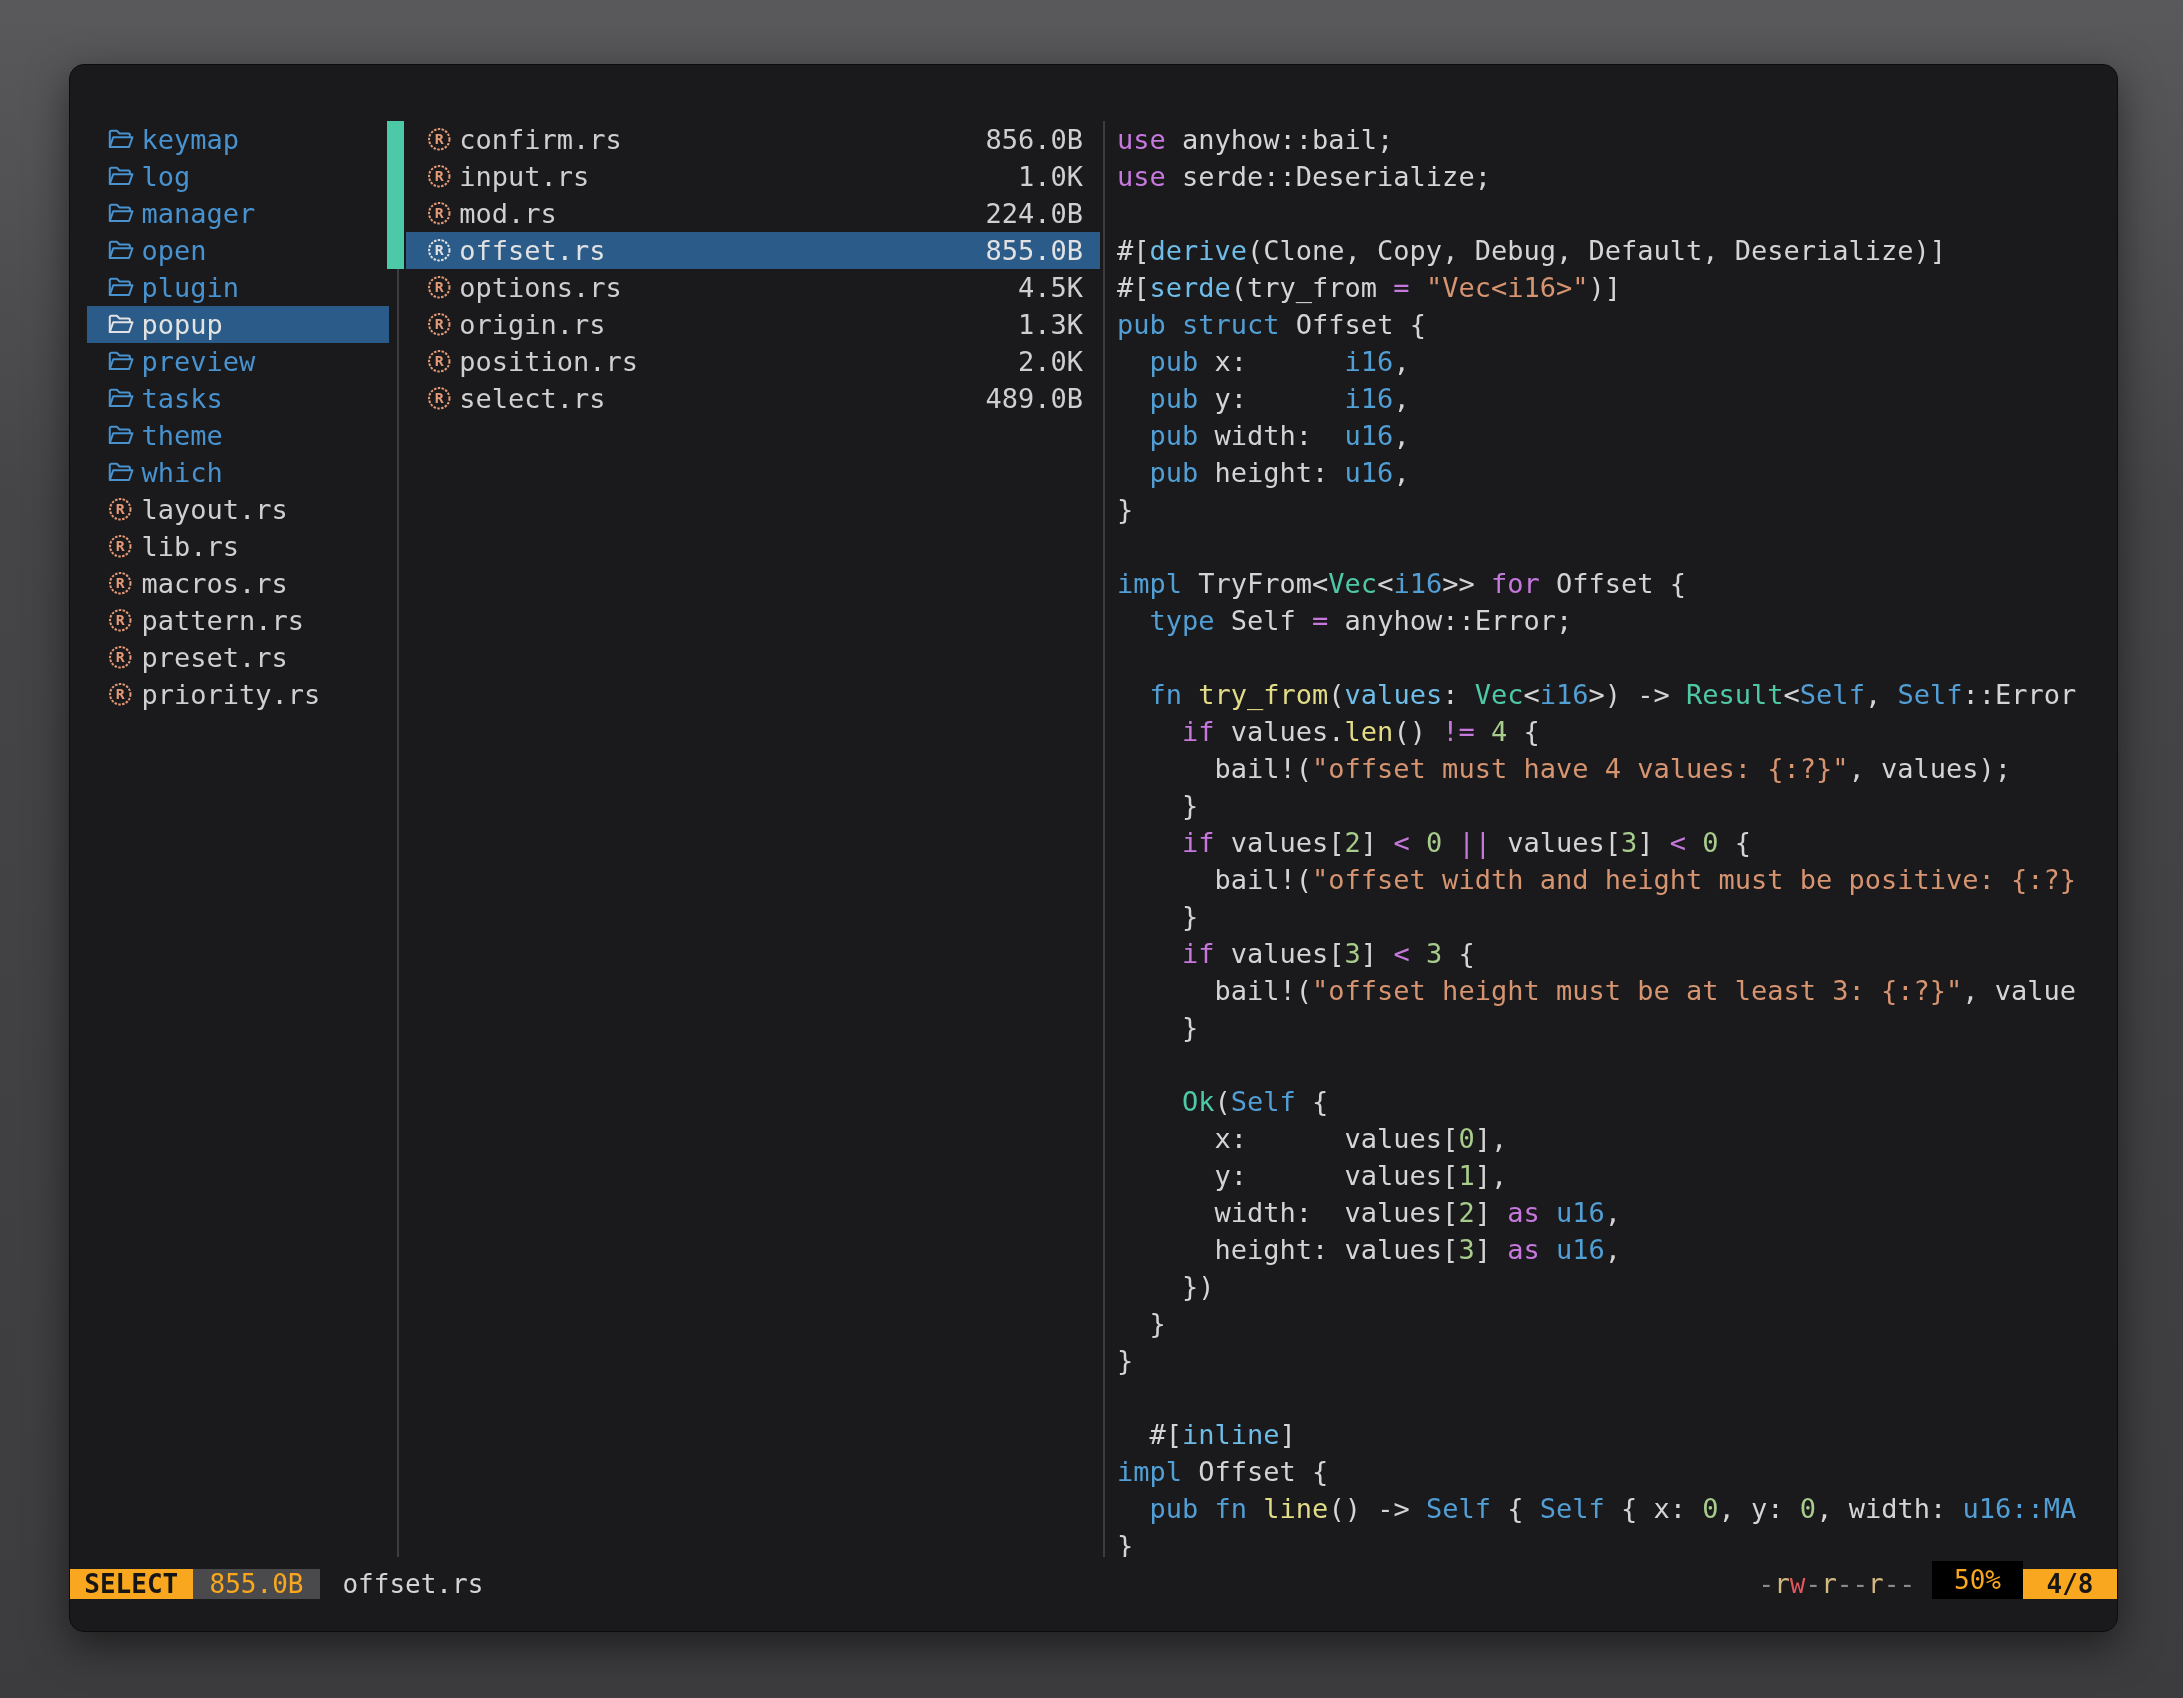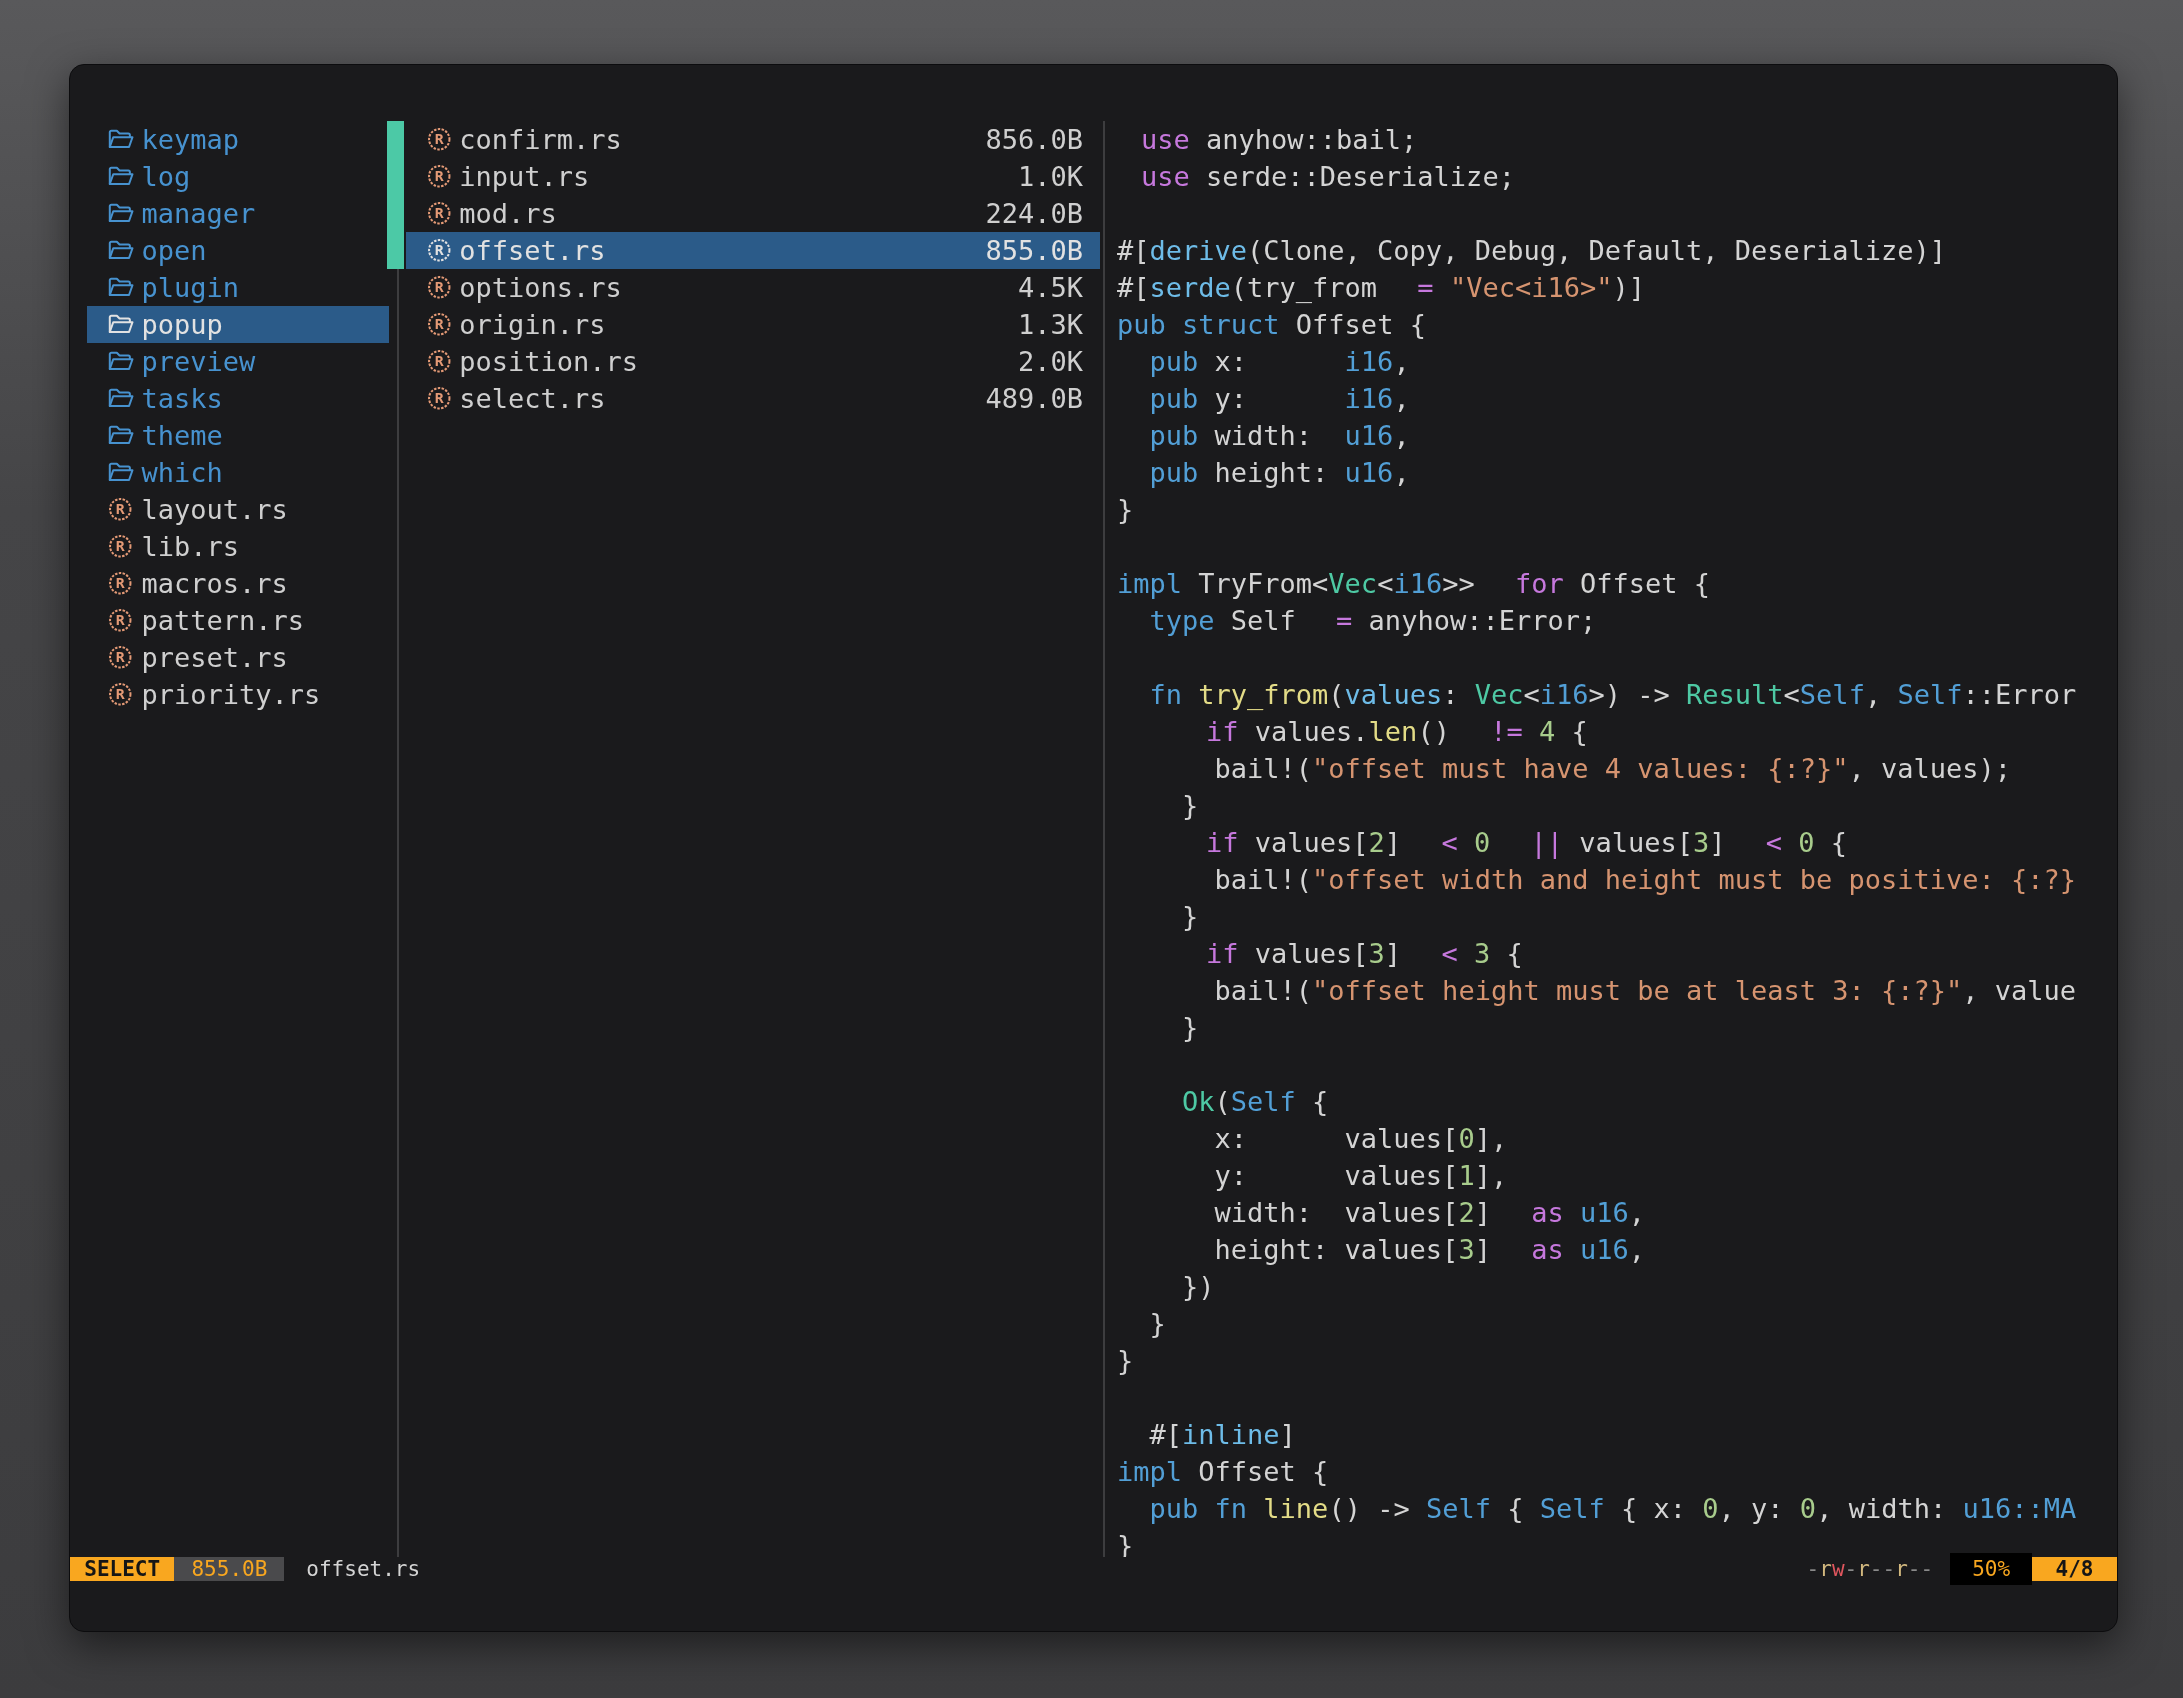--- a/index.html
+++ b/index.html
@@ -33,26 +33,26 @@
   .sel .file-label,.sel .dir-label,.sel .icon{color:#e2e2e2 !important;}
   .frow{position:relative;height:37px;}
   .marker{position:absolute;left:0;top:0;width:17px;height:100%;background:var(--marker,#4cc9a6);}
   .frow-inner{position:absolute;left:19.3px;right:0;top:0;bottom:0;display:flex;align-items:center;box-sizing:border-box;padding:0 17px 0 18.5px;}
   .frow.sel .frow-inner{background:var(--sel-bg,#2b5b89);}
   .frow.sel{background:none;}
   .fsize{margin-left:auto;color:#cfcfcf;}
   .frow.sel .fsize{color:#e2e2e2;}
   .code-line{height:37px;line-height:37px;white-space:pre;}
   .c-d{color:var(--c-d);} .c-k{color:var(--c-k);margin-top:32px;} .c-a{color:var(--c-a);}
-  .c-p{color:var(--c-p);margin-left:24px;} .c-s{color:var(--c-s);} .c-g{color:var(--c-g);}
+  .c-p{color:var(--c-p);} .c-s{color:var(--c-s);} .c-g{color:var(--c-g);}
   .c-n{color:var(--c-n);} .c-y{color:var(--c-y);} .c-t{color:var(--c-t);}
   .c-v{color:var(--c-v);}
   .statusbar{
-    position:absolute;left:0;right:0;bottom:44px;height:37px;
-    display:flex;align-items:center;font-size:21px;
+    position:absolute;left:0;right:0;bottom:32px;height:37px;
+    display:flex;align-items:flex-end;font-size:26px;
   }
   .seg{display:inline-flex;align-items:center;}
   .seg.mode{background:var(--accent,#f9a71f);color:#161616;font-weight:bold;padding:0 14.3px;}
   .seg.size{background:#4a4a4c;color:var(--accent,#f9a71f);padding:0 17px;}
   .fname{display:inline-flex;align-items:center;margin-left:22px;color:#d4d4d4;}
   .spacer{flex:1;}
   .perms{display:inline-flex;align-items:center;margin-right:17px;}
   .seg.pct{background:#000000;color:var(--accent,#f9a71f);padding:4px 22px;}
   .seg.pos{background:var(--accent,#f9a71f);color:#161616;font-weight:bold;padding:0 23.5px;}
 </style>

